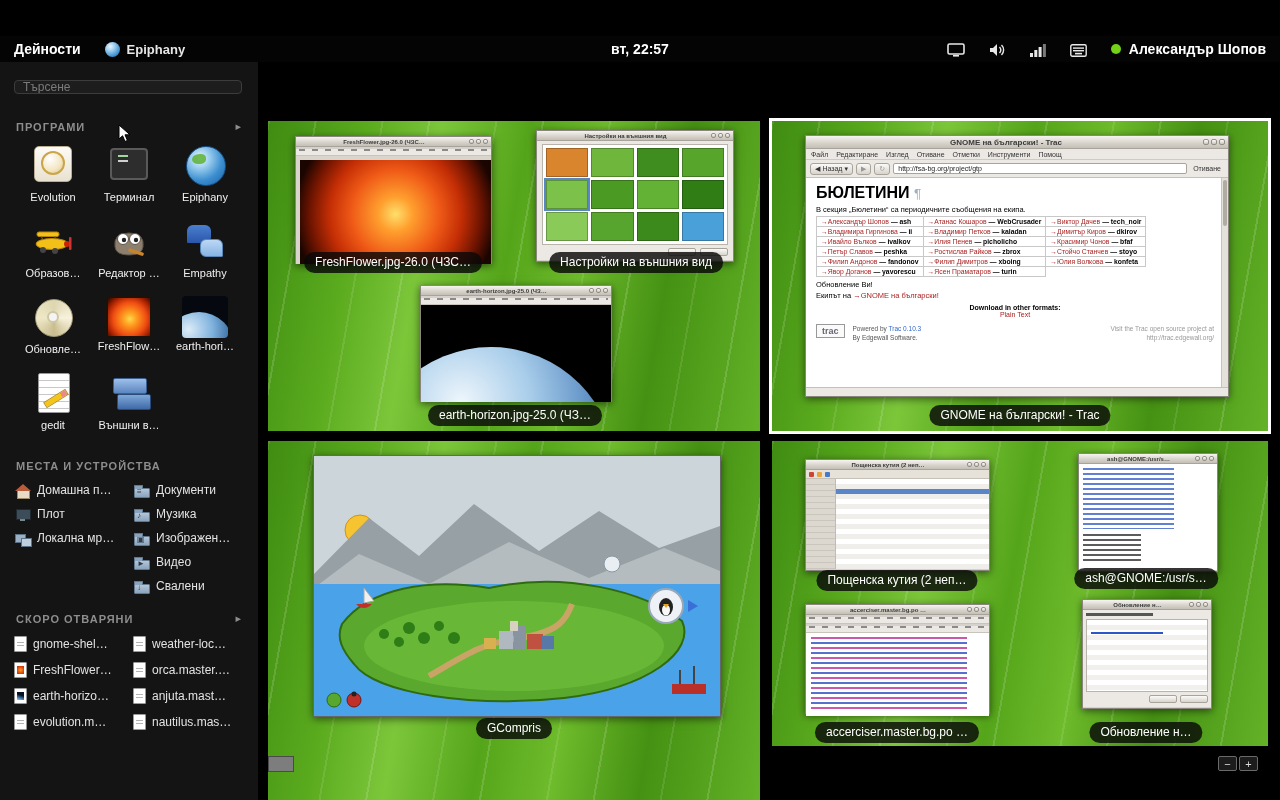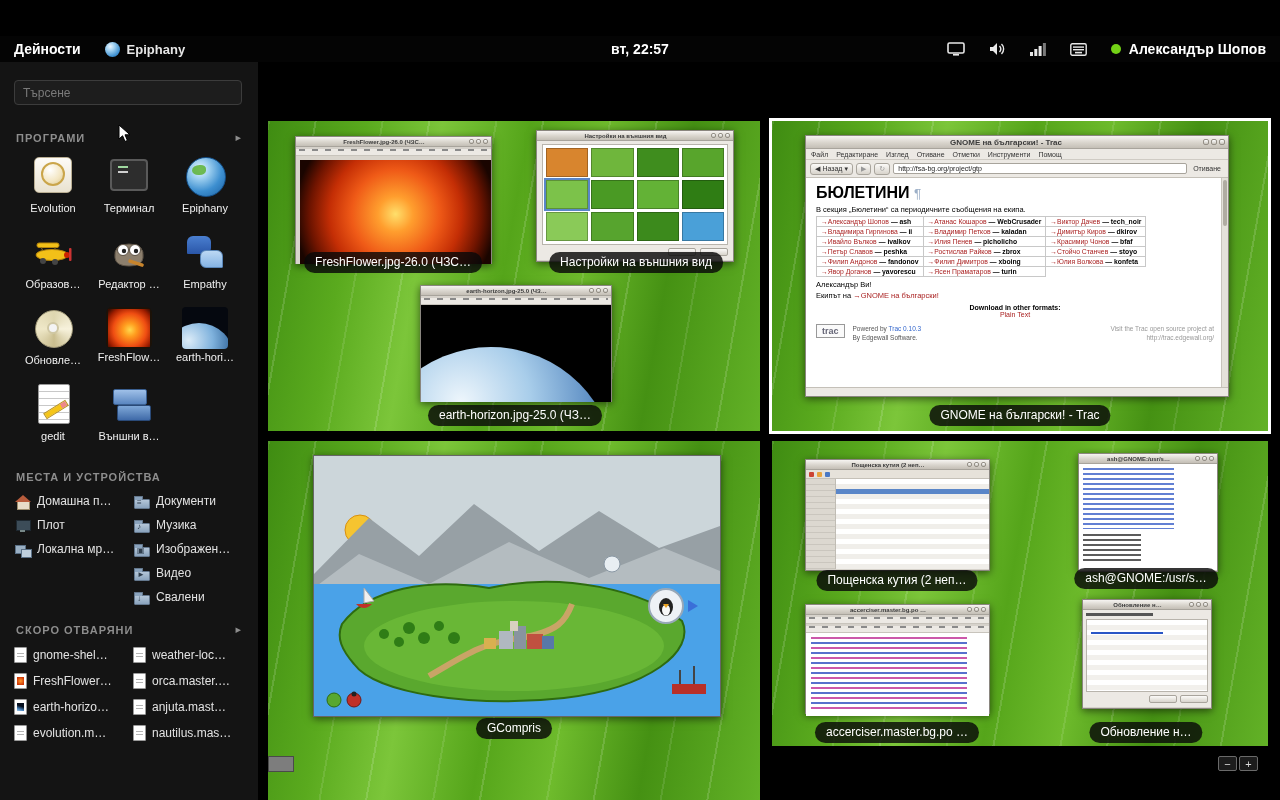--- a/index.html
+++ b/index.html
@@ -5,28 +5,28 @@
   * { margin:0; padding:0; box-sizing:border-box; }
   html,body { width:1280px; height:800px; background:#000; font-family:"Liberation Sans","DejaVu Sans",sans-serif; overflow:hidden; }
   .screen { position:relative; width:1280px; height:800px; background:#000; overflow:hidden;margin-top:36px; }
 
   
   .topbar { position:absolute; top:0; left:0; right:0; height:26px; background:#040404; display:flex; align-items:center; color:#fff; z-index:50; }
   .activities { font-weight:bold; font-size:14px; padding:0 14px; height:100%; display:flex; align-items:center; cursor:pointer; }
   .appmenu { display:flex; align-items:center; gap:7px; margin-left:10px; color:#e6e6e6; font-weight:bold; font-size:13px; }
   .ep-globe { width:15px; height:15px; border-radius:50%; background:radial-gradient(circle at 35% 30%, #eaf6ff 0%, #9fd0f0 30%, #3d8fd0 70%, #1a5fa0 100%); display:inline-block; }
   .topbar-center { position:absolute; left:50%; transform:translateX(-50%); font-weight:bold; font-size:14px; }
-  .topbar-right { margin-left:auto; display:flex; align-items:center; gap:24px; padding-right:14px; }
+  .topbar-right { margin-left:auto; display:flex; align-items:flex-end; gap:24px; padding-right:14px; }
   .tb-icon { display:flex; align-items:center; }
   .username { font-weight:bold; font-size:14px; display:flex; gap:8px; align-items:center; }
   .status-dot { width:10px; height:10px; border-radius:50%; background:#73d216; display:inline-block; }
 
   
   .sidebar { position:absolute; top:26px; left:0; width:258px; bottom:0; background:#141414; color:#ccc; z-index:40; }
-  .search { display:block; margin:18px 14px 0; width:228px; height:25px; background:#1d1d1d; border:1px solid #3c3c3c; border-radius:4px; color:#bbb; font-size:12px; padding:0 8px; outline:none; font-family:inherit; }
+  .search { display:block; margin:18px 14px 0; width:228px; height:14px; background:#1d1d1d; border:1px solid #3c3c3c; border-radius:4px; color:#bbb; font-size:12px; padding:0 8px; outline:none; font-family:inherit; }
   .search::placeholder { color:#7a7a7a; }
   .section-header { display:flex; justify-content:space-between; align-items:center; color:#8d8d8d; font-size:11px; font-weight:bold; letter-spacing:1px; margin:26px 16px 0; height:13px; }
   .section-header.tight { margin-top:14px; }
   .section-arrow { color:#8d8d8d; font-size:11px; cursor:pointer; }
   .app-grid { display:grid; grid-template-columns:repeat(3,76px); justify-content:center; margin-top:8px; }
   .app-tile { width:76px; height:76px; display:flex; flex-direction:column; align-items:center; cursor:pointer; }
   .ic { width:48px; height:48px; position:relative; }
   .app-label { font-size:11px; color:#f0f0f0; max-width:72px; white-space:nowrap; overflow:hidden; text-align:center; margin-top:2px; }
 
   
@@ -535,21 +535,21 @@
             <td><span class="t-link">→Филип Димитров</span><span class="t-nick">— xboing</span></td>
             <td><span class="t-link">→Юлия Волкова</span><span class="t-nick">— konfeta</span></td>
           </tr>
           <tr>
             <td><span class="t-link">→Явор Доганов</span><span class="t-nick">— yavorescu</span></td>
             <td><span class="t-link">→Ясен Праматаров</span><span class="t-nick">— turin</span></td>
             <td class="empty"></td>
           </tr>
         </tbody>
           </table>
-        <div class="trac-p">Александър Ви!</div>
+        <div class="trac-p">Обновление Ви!</div>
         <div class="trac-p">
           <span>Екипът на </span><span class="t-link">→GNOME на български!</span>
         </div>
         <div class="trac-dl">
           <div class="trac-dl-h">Download in other formats:</div>
           <div class="t-link">Plain Text</div>
         </div>
         <div class="trac-footer">
           <span class="trac-logo">trac</span>
           <span class="powered">

